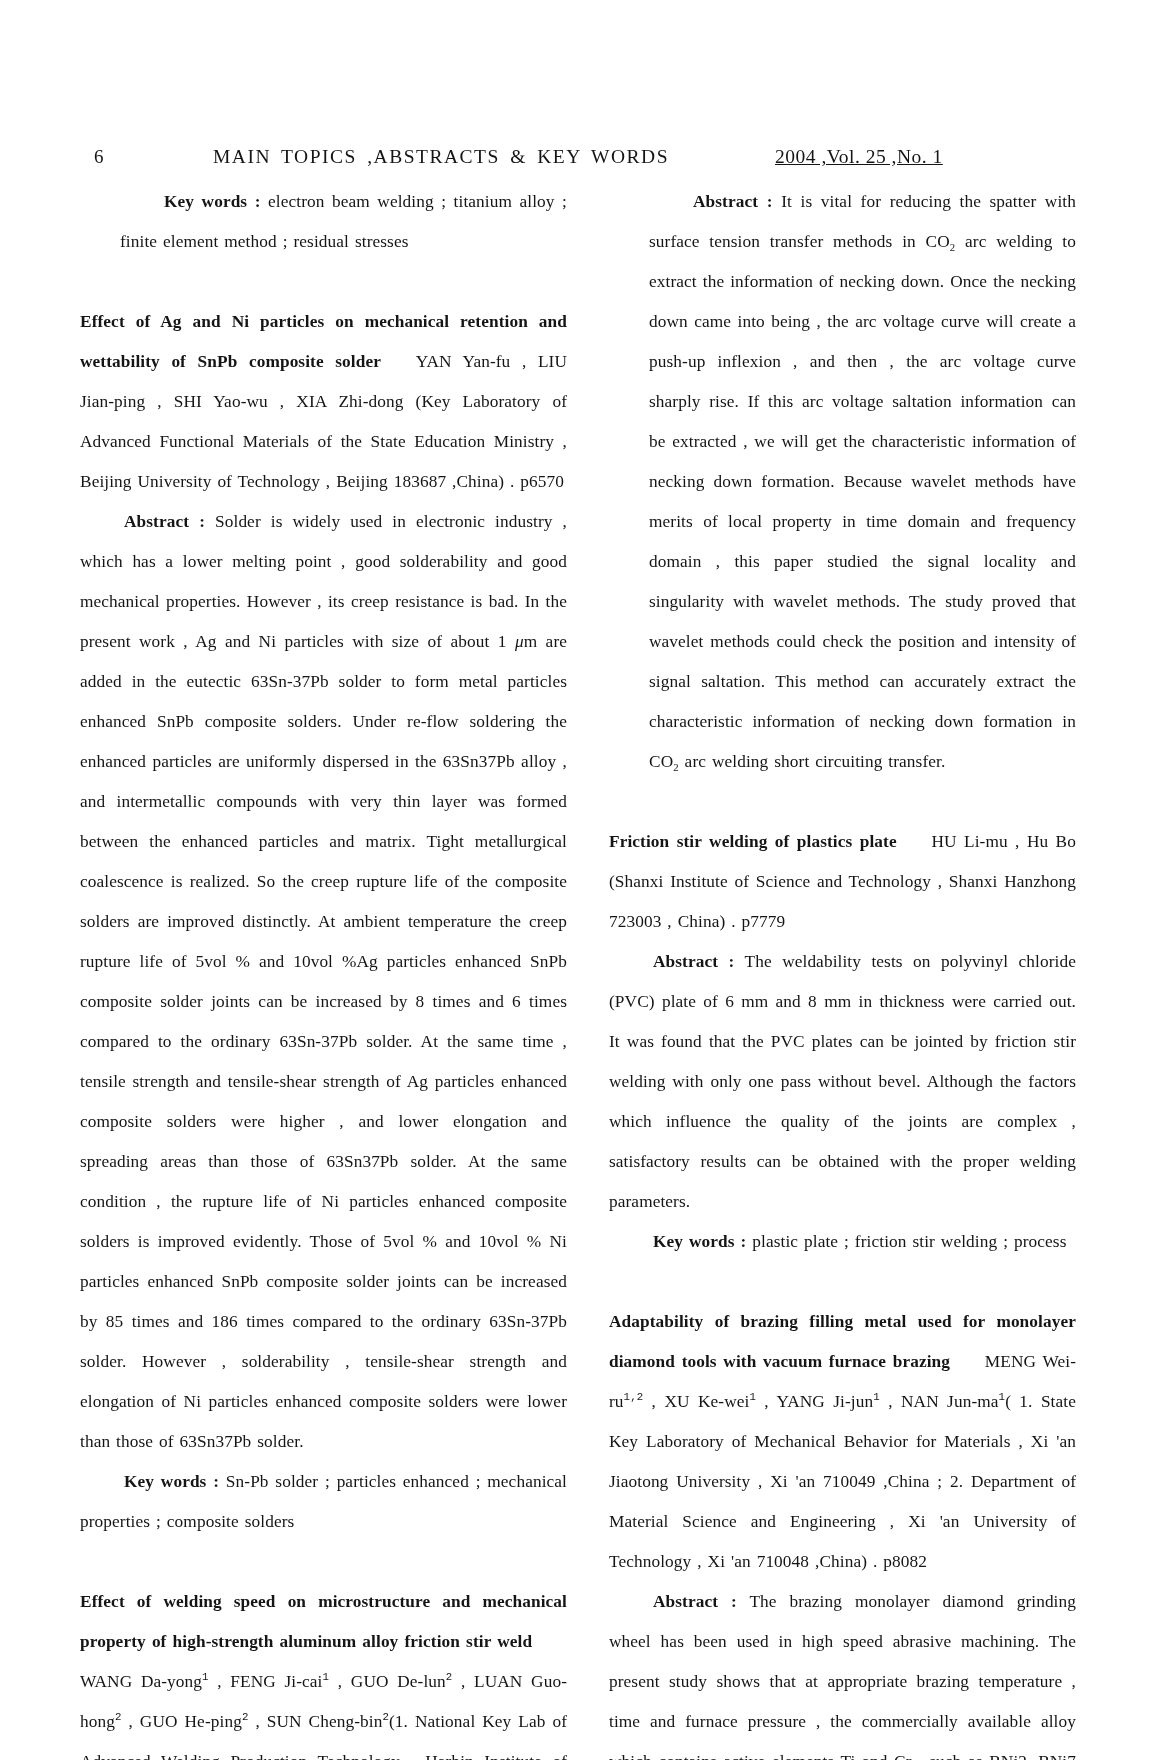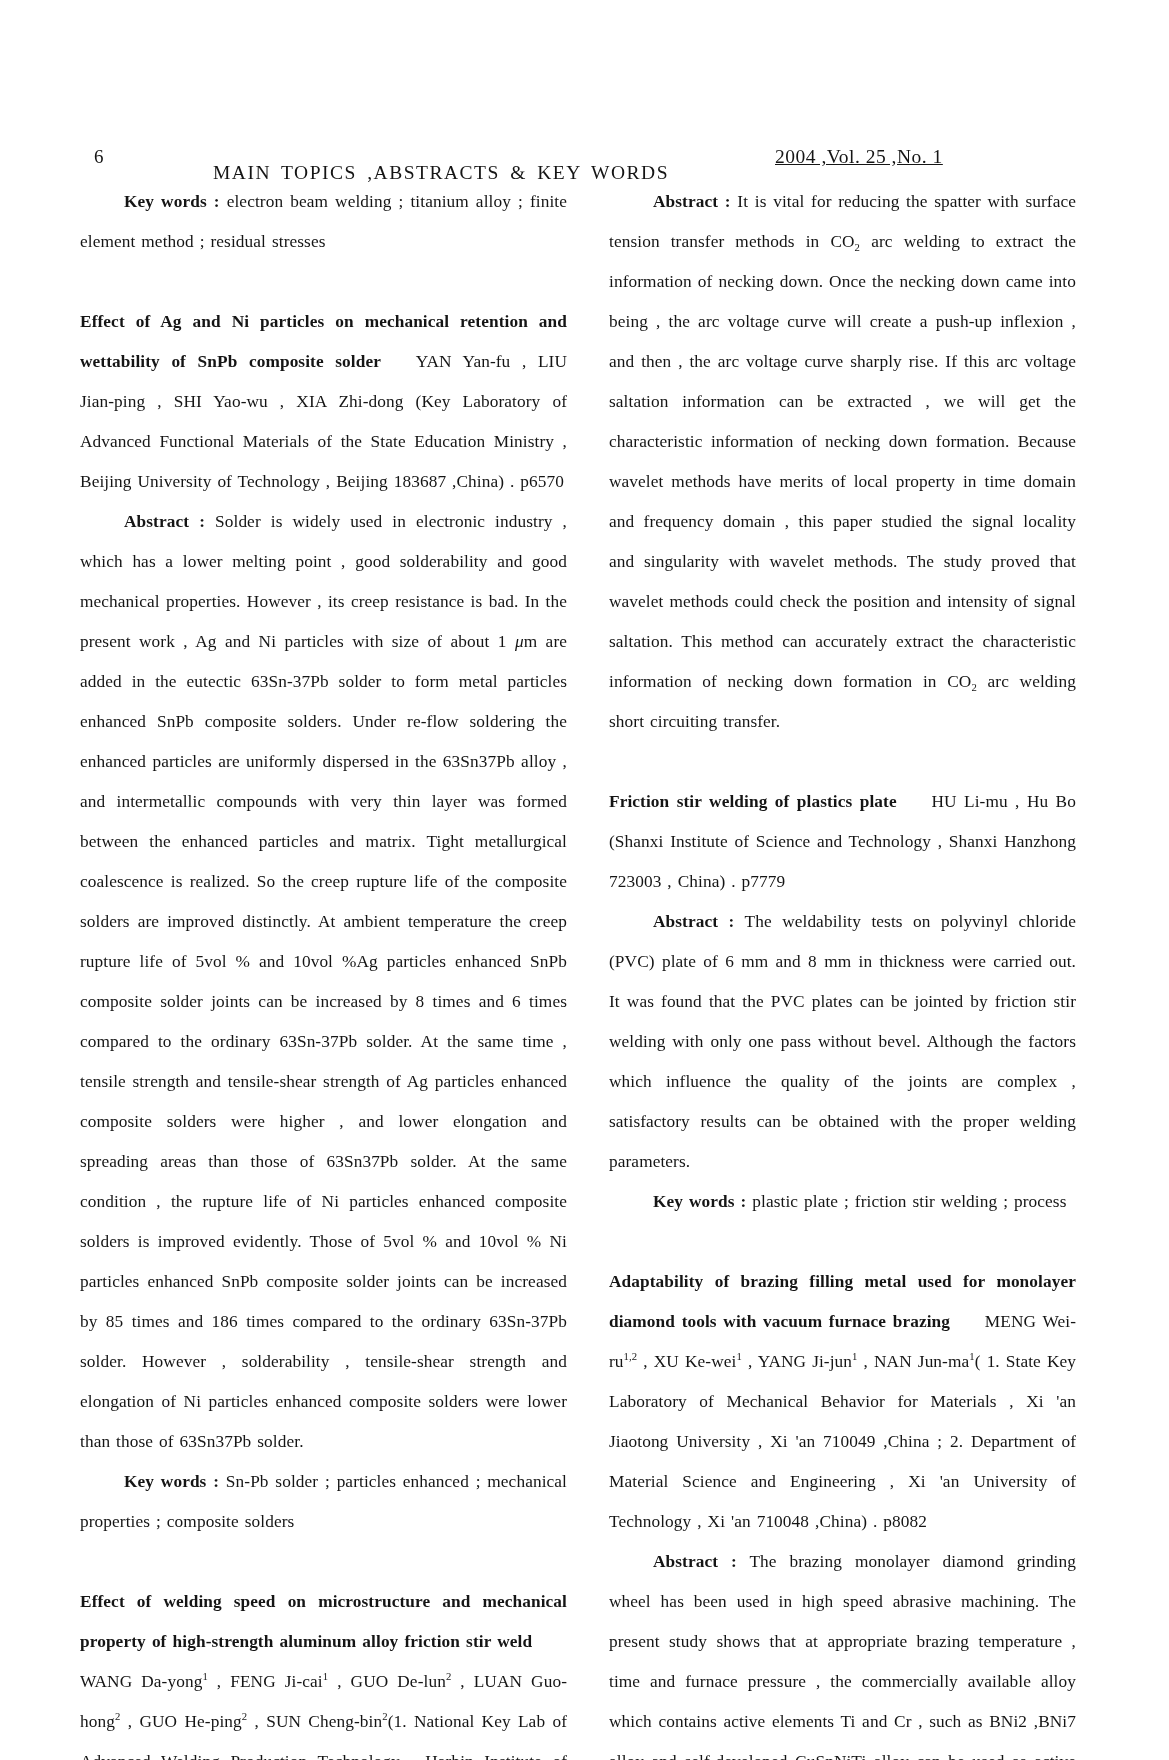--- a/index.html
+++ b/index.html
@@ -3,36 +3,36 @@
 <meta charset="utf-8">
 <style>
   html,body { margin:0; padding:0; background:#e8e8e8; }
   .page {
     position:relative; width:1169px; height:1760px; margin:0 auto;
     background:#ffffff; color:#151515; overflow:hidden;
     font-family:"Liberation Serif", serif;
   }
   .header { position:absolute; top:146px; left:0; width:100%; height:32px; }
   .page-num { position:absolute; left:94px; top:0; font-size:19px; }
-  .journal-title { position:absolute; left:213px; top:16px; font-size:19.5px; letter-spacing:1.5px; word-spacing:4px; }
+  .journal-title { position:absolute; left:213px; top:0; font-size:19.5px; letter-spacing:1.5px; word-spacing:4px; }
   .issue-info { position:absolute; left:775px; top:0; font-size:19.5px; letter-spacing:0.5px;text-decoration:underline; }
   .columns { position:absolute; top:182px; left:80px; display:flex; gap:42px; }
   .col { width:487px; }
   .col.right { width:467px; }
   .para {
     margin:0; text-align:justify;
     font-size:17.3px; line-height:40px;
     word-spacing:1.5px; letter-spacing:0.1px;
   }
   .para.indent { text-indent:44px; }
   .para.title { margin-top:40px; }
-  .col .para:first-child { margin-top:0; }
+  .col .para:first-child { margin-top:0;margin-left:40px; }
   .para b { font-weight:bold; }
   .para i { font-style:italic; }
-  .para sup { font-size:0.62em; line-height:0; vertical-align:super; }
+  .para sup { font-size:0.62em; line-height:0; vertical-align:super;font-family:Liberation Mono, monospace; }
   .para sub { font-size:0.62em; line-height:0; vertical-align:sub; }
 </style>
 </head>
 <body>
 
 <div class="page">
   <div class="header">
     <span class="page-num">6</span>
     <span class="journal-title">MAIN TOPICS ,ABSTRACTS  &amp;  KEY WORDS</span>
     <span class="issue-info">2004 ,Vol. 25 ,No. 1</span>

